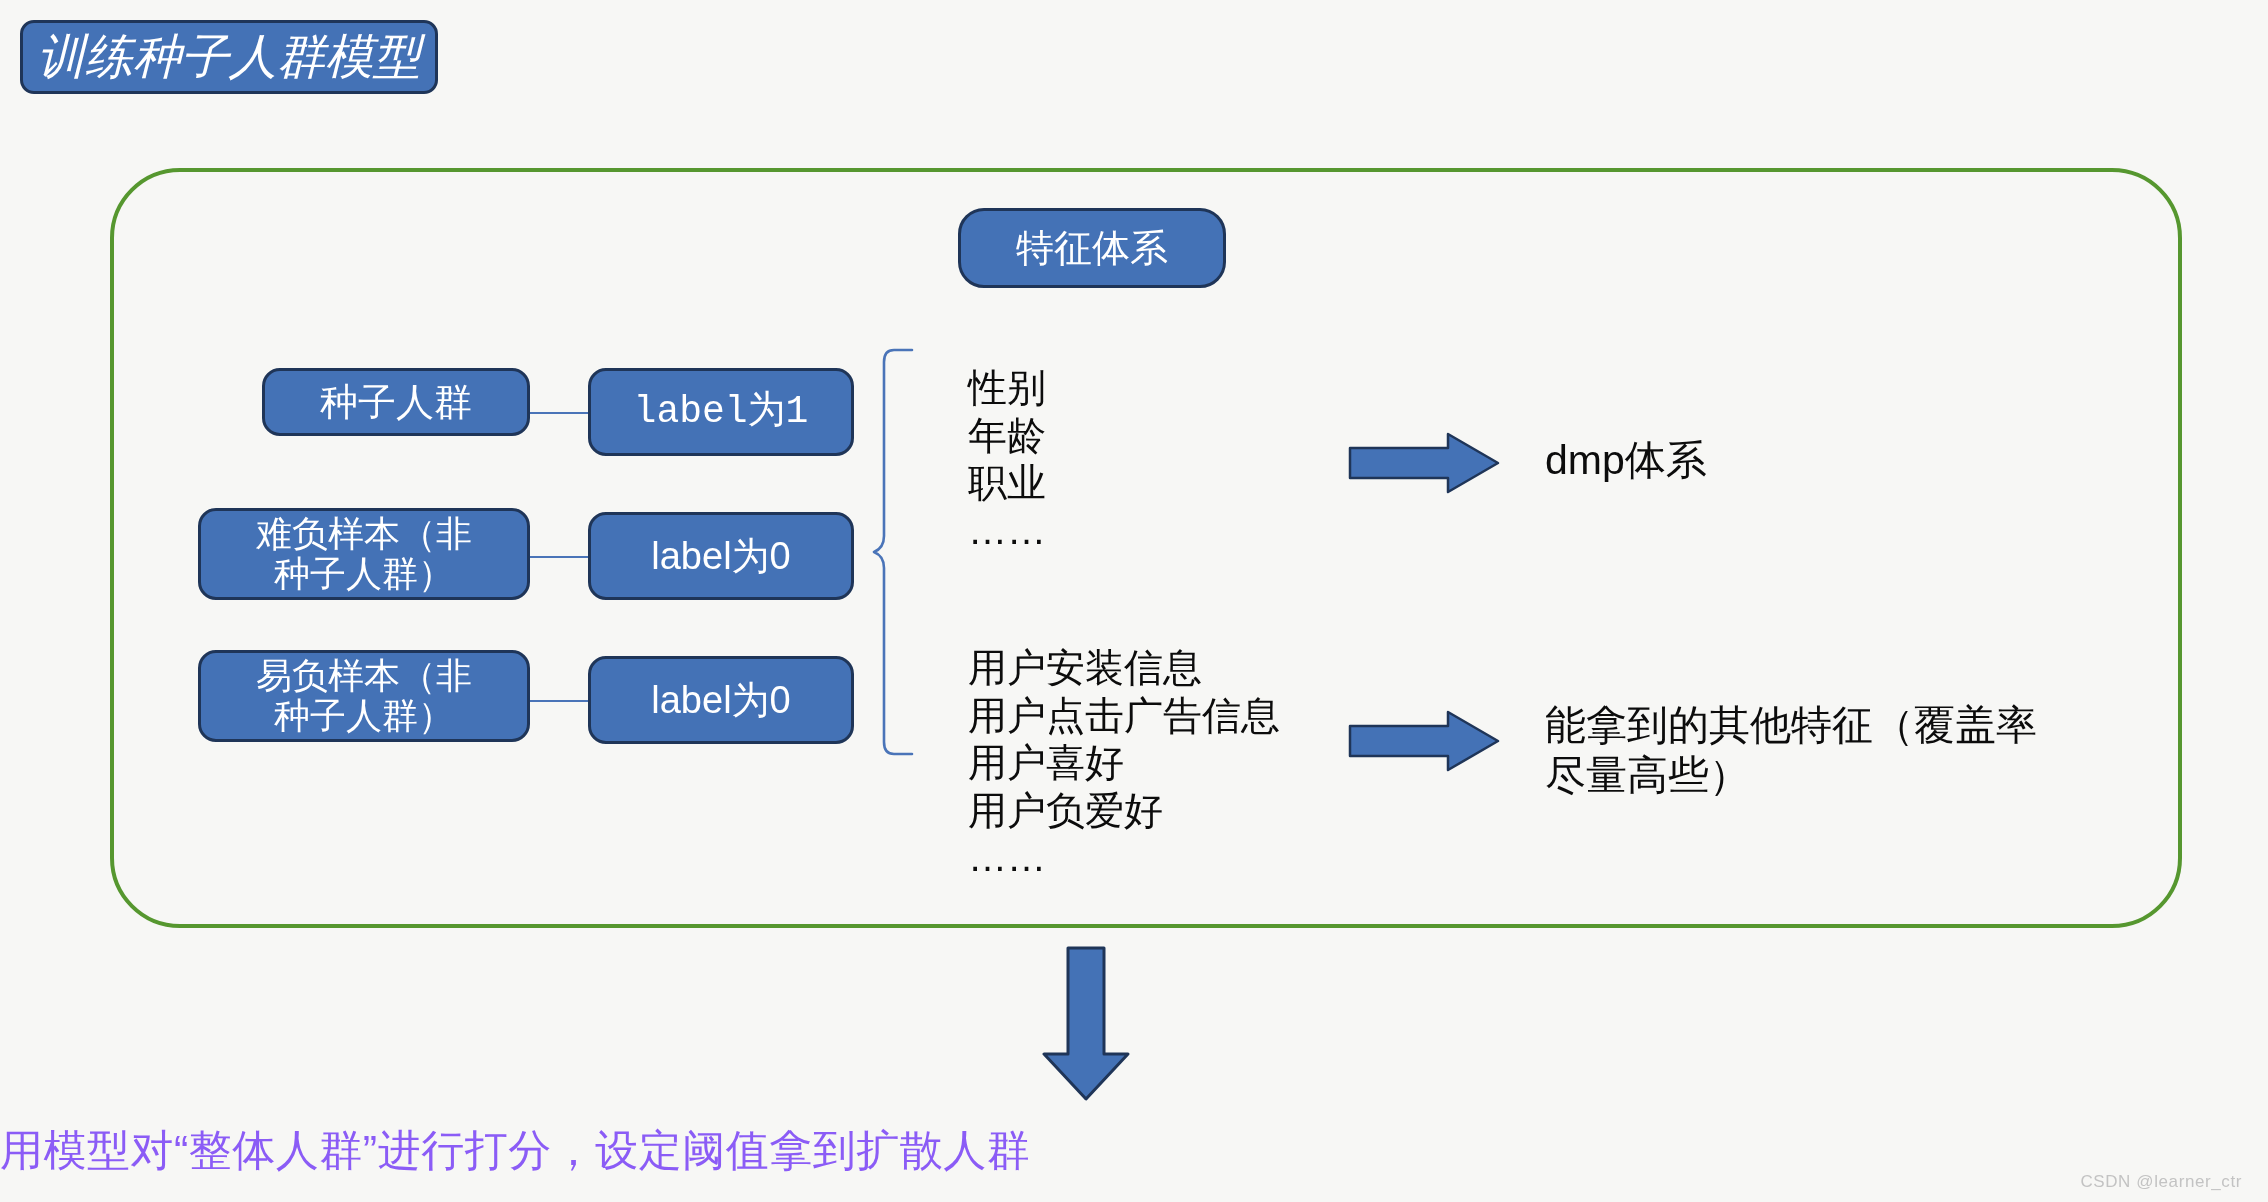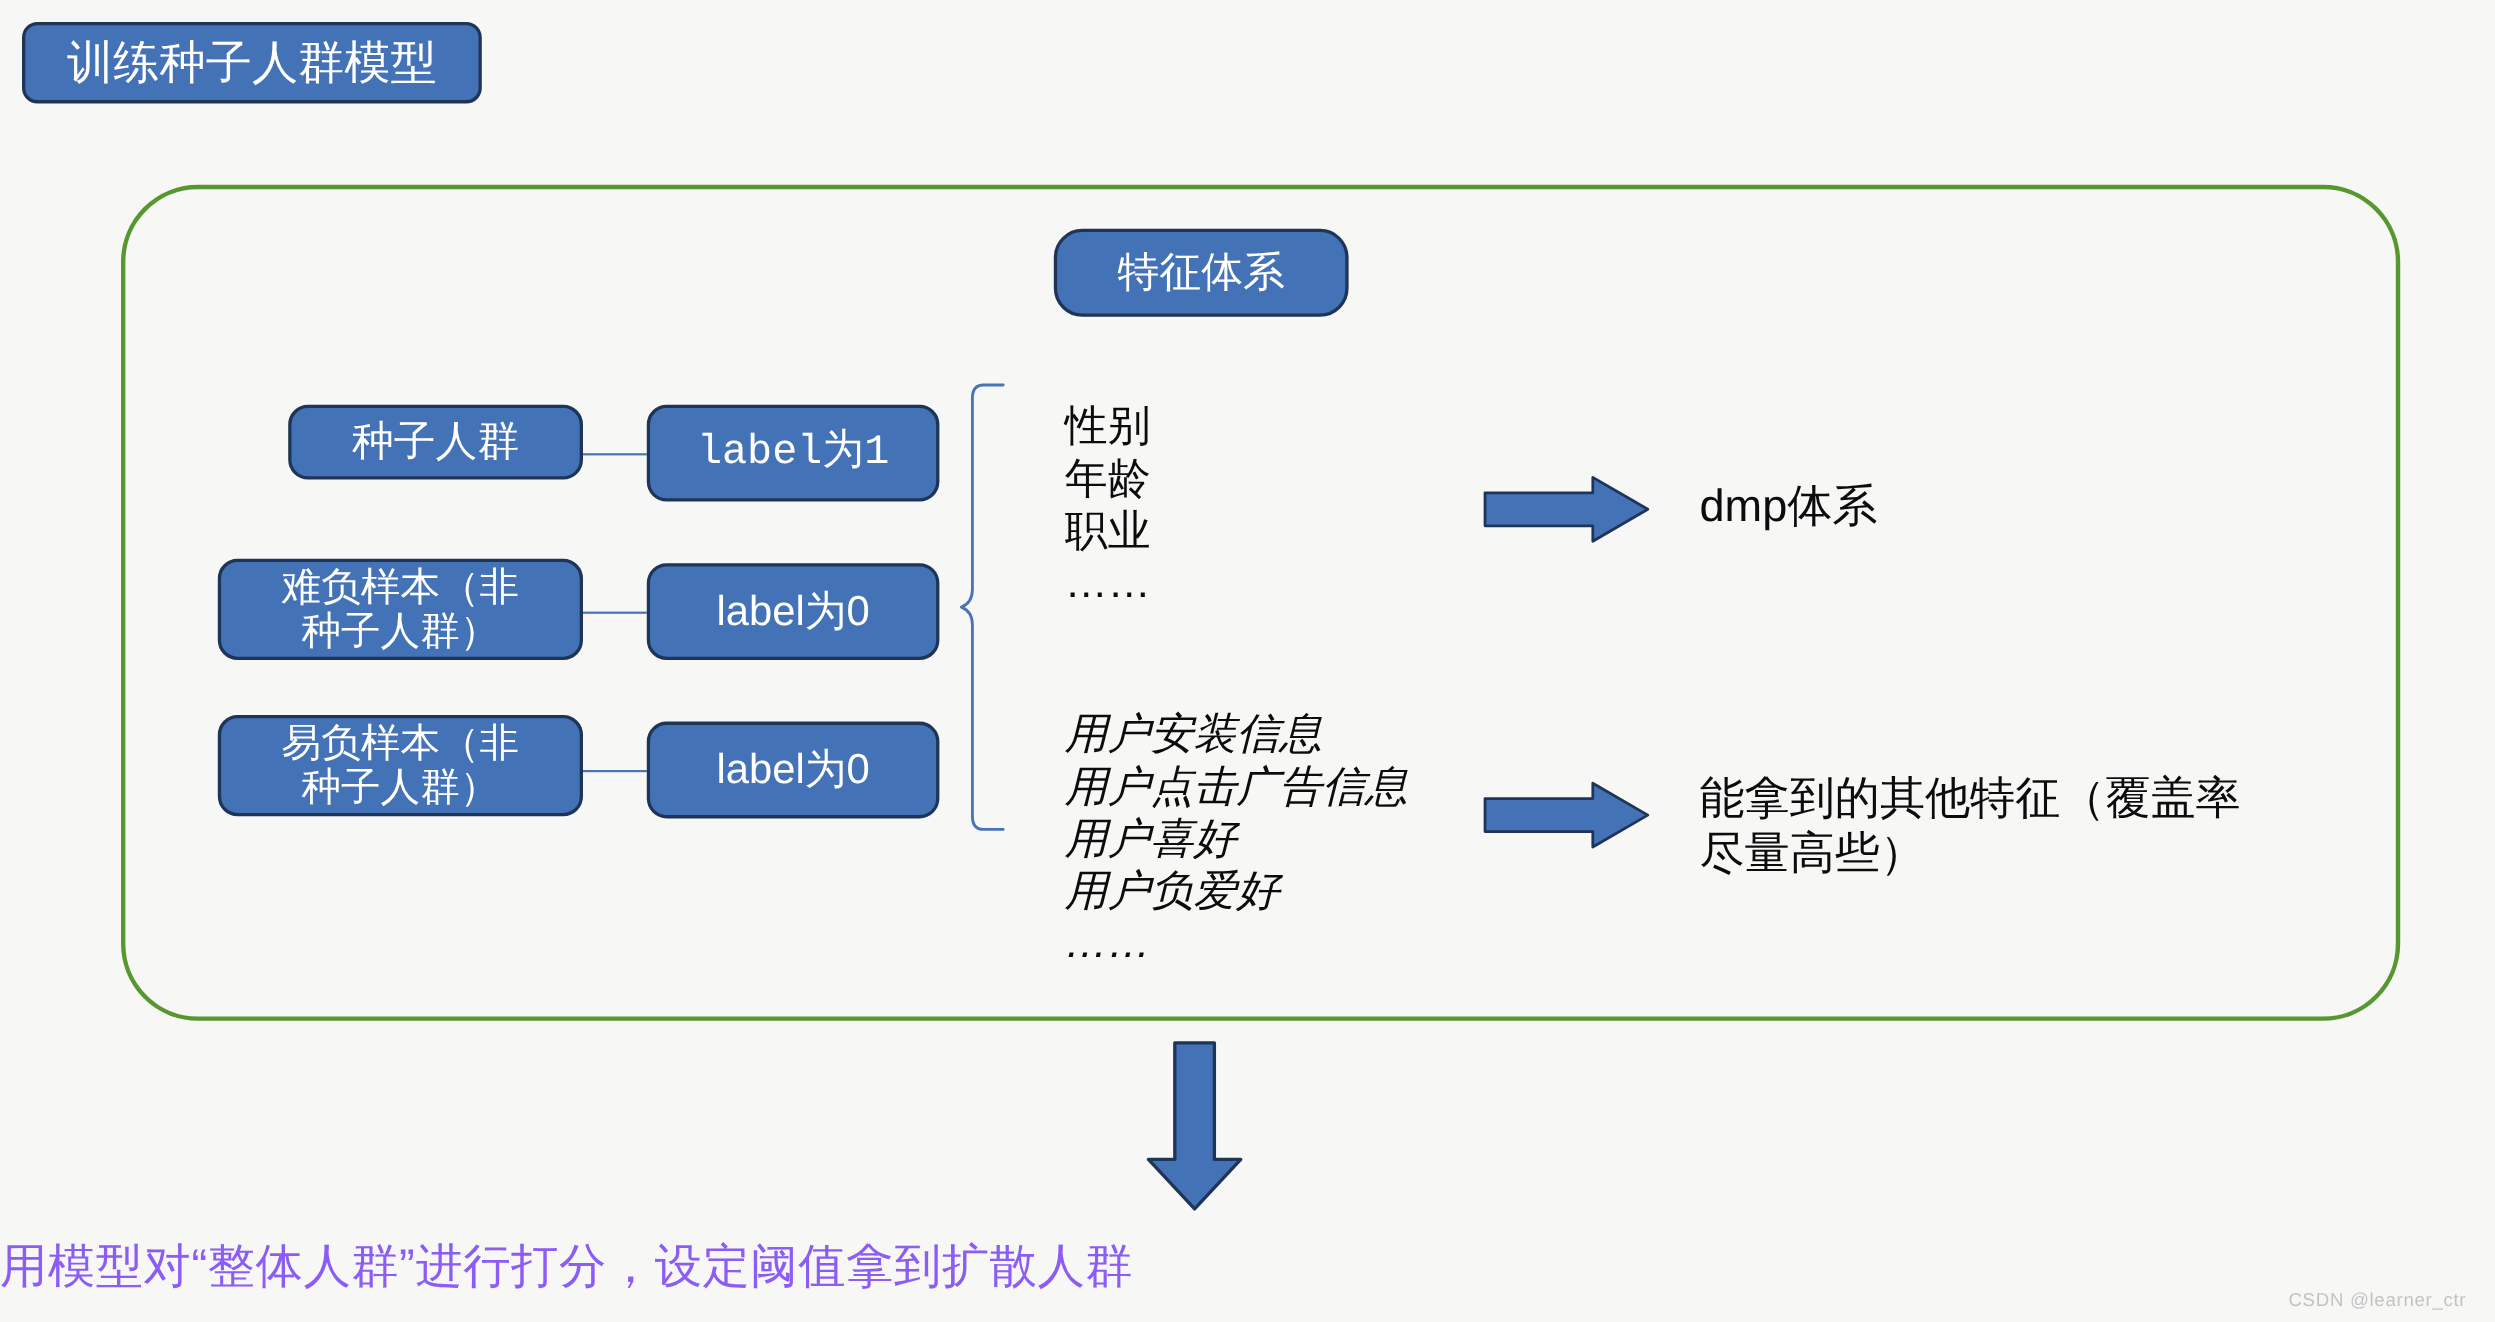--- a/index.html
+++ b/index.html
@@ -21,21 +21,21 @@
     display:flex;align-items:center;justify-content:center;
     text-align:center;
     line-height:1.12;
     box-sizing:border-box;
     white-space:pre-line;
   }
 
   
   #title-node{
     left:20px;top:20px;width:418px;height:74px;
-    font-size:42px;border-radius:14px;
+    font-size:48px;border-radius:14px;font-style:italic;
   }
 
   
   #green-container{
     position:absolute;
     left:110px;top:168px;width:2072px;height:760px;
     border:4px solid #56972f;
     border-radius:70px;
     box-sizing:border-box;
     background:transparent;
@@ -73,21 +73,21 @@
 
   
   .feature-group{
     position:absolute;
     color:#0c0c0c;
     font-size:39px;
     line-height:1.22;
     white-space:pre-line;
   }
   #feature-group-1{left:968px;top:364px;}
-  #feature-group-2{left:968px;top:644px;font-style:italic;}
+  #feature-group-2{left:968px;top:644px;}
 
   
   .arrow-right{position:absolute;}
   #arrow-dmp{left:1348px;top:432px;width:152px;height:62px;}
   #arrow-other{left:1348px;top:710px;width:152px;height:62px;}
 
   
   .right-text{
     position:absolute;color:#0c0c0c;font-size:41px;line-height:1.22;
     white-space:pre-line;

